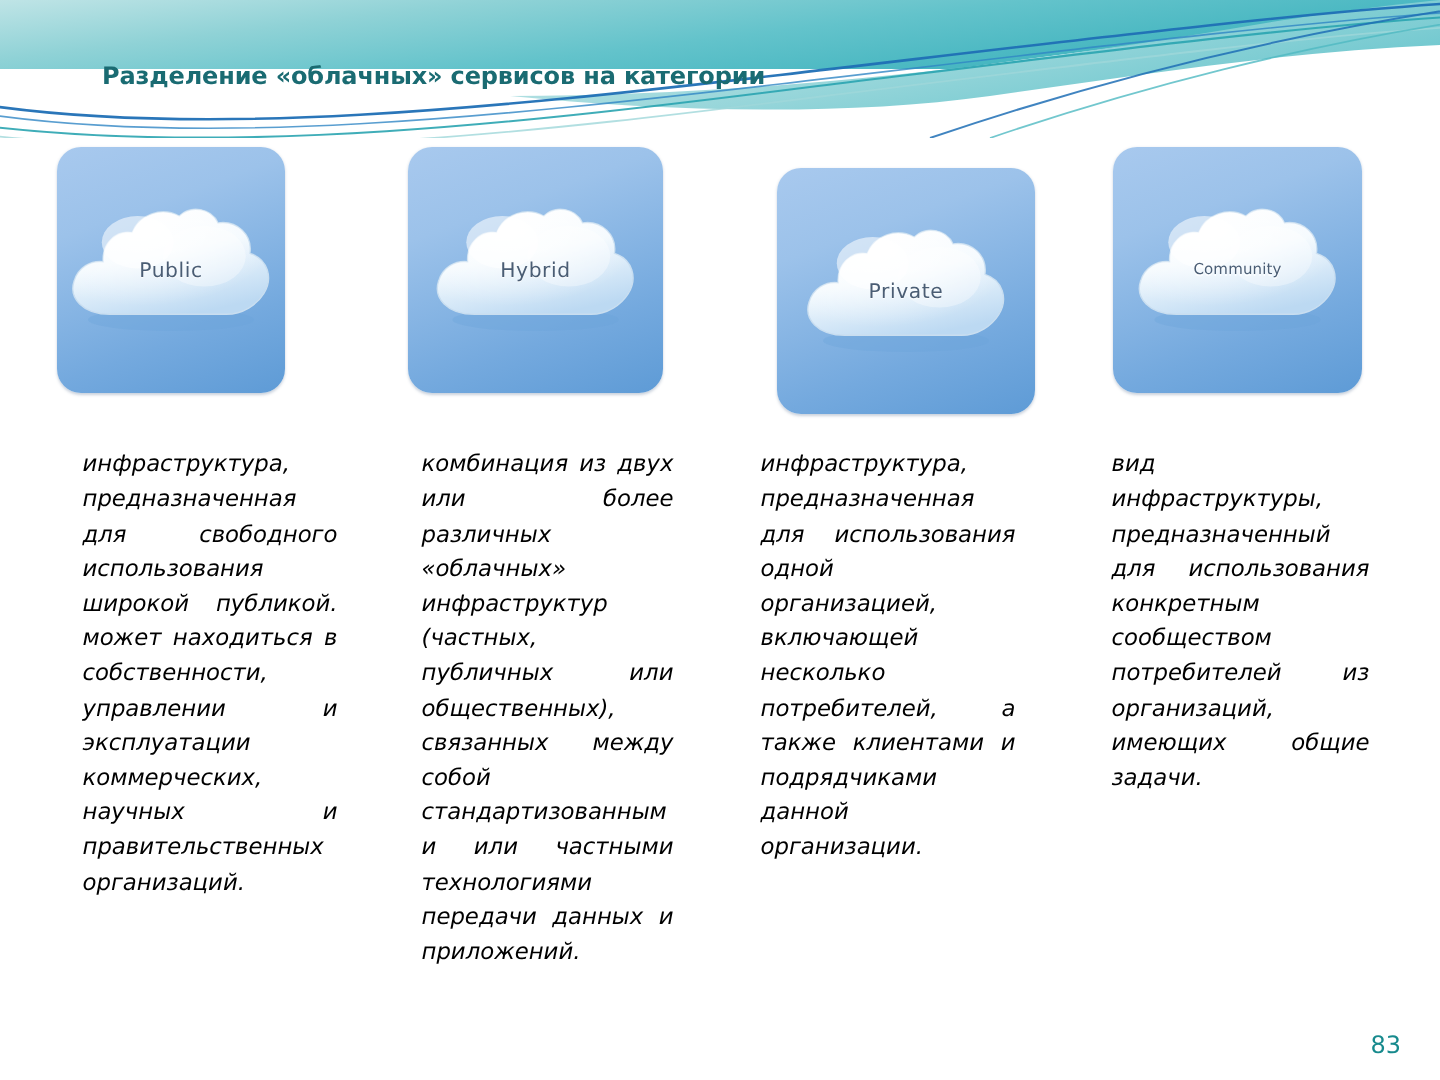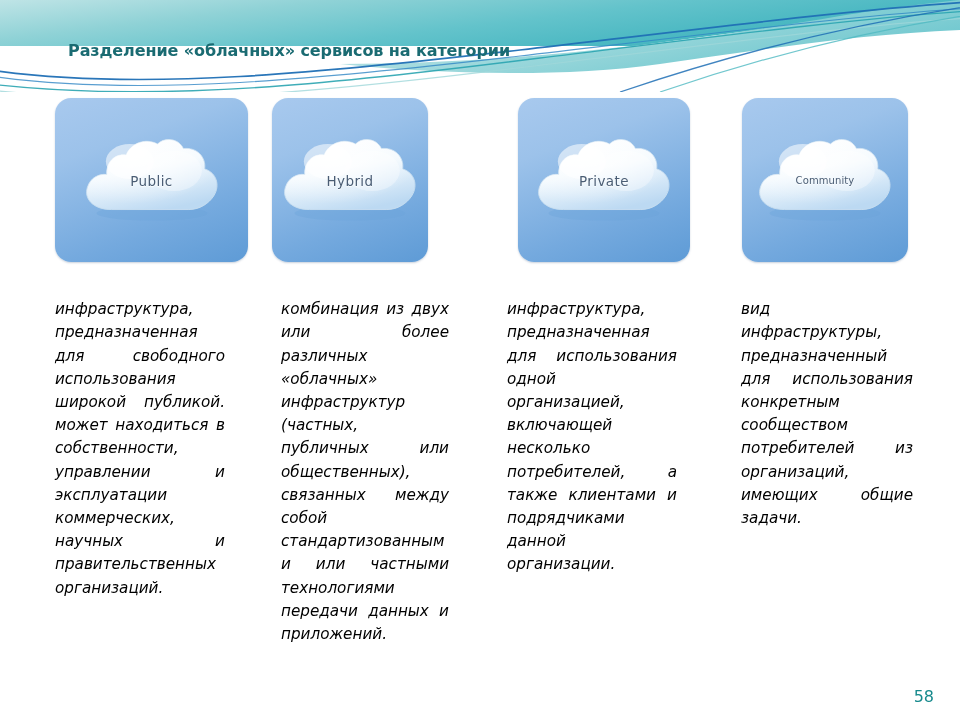--- a/index.html
+++ b/index.html
@@ -59,23 +59,23 @@
   }
   .cloud-card {
     position: absolute;
     top: 0;
     height: 164px;
     border-radius: 16px;
     background: linear-gradient(160deg, #a8c9ee 0%, #9cc2ea 28%, #74a9de 72%, #5e9bd6 100%);
     box-shadow: 0 1px 2px rgba(60,90,130,0.28);
     overflow: hidden;
   }
-  .cloud-card.c1 { left: 55px;  width: 193px; }
-  .cloud-card.c2 { left: 272px; width: 156px; }
-  .cloud-card.c3 { left: 518px; width: 172px; }
+  .cloud-card.c1 { left: 38px;  width: 152px; }
+  .cloud-card.c2 { left: 272px; width: 170px; }
+  .cloud-card.c3 { left: 518px; width: 172px; margin-top: 14px; }
   .cloud-card.c4 { left: 742px; width: 166px; }
 
   .cloud-wrap {
     position: absolute;
     left: 50%;
     top: 50%;
     transform: translate(-50%, -50%);
     width: 148px;
     height: 96px;
   }
@@ -314,15 +314,15 @@
     </div>
   </div>
 
   <div class="desc-row">
     <p class="desc-col d1">инфраструктура, предназначенная для свободного использования широкой публикой. может находиться в собственности, управлении и эксплуатации коммерческих, научных и правительственных организаций.</p>
     <p class="desc-col d2">комбинация из двух или более различных «облачных» инфраструктур (частных, публичных или общественных), связанных между собой стандартизованными или частными технологиями передачи данных и приложений.</p>
     <p class="desc-col d3">инфраструктура, предназначенная для использования одной организацией, включающей несколько потребителей, а также клиентами и подрядчиками данной организации.</p>
     <p class="desc-col d4">вид инфраструктуры, предназначенный для использования конкретным сообществом потребителей из организаций, имеющих общие задачи.</p>
   </div>
 
-  <div class="page-number">58</div>
+  <div class="page-number">83</div>
 
 </div>
 
 </body></html>

